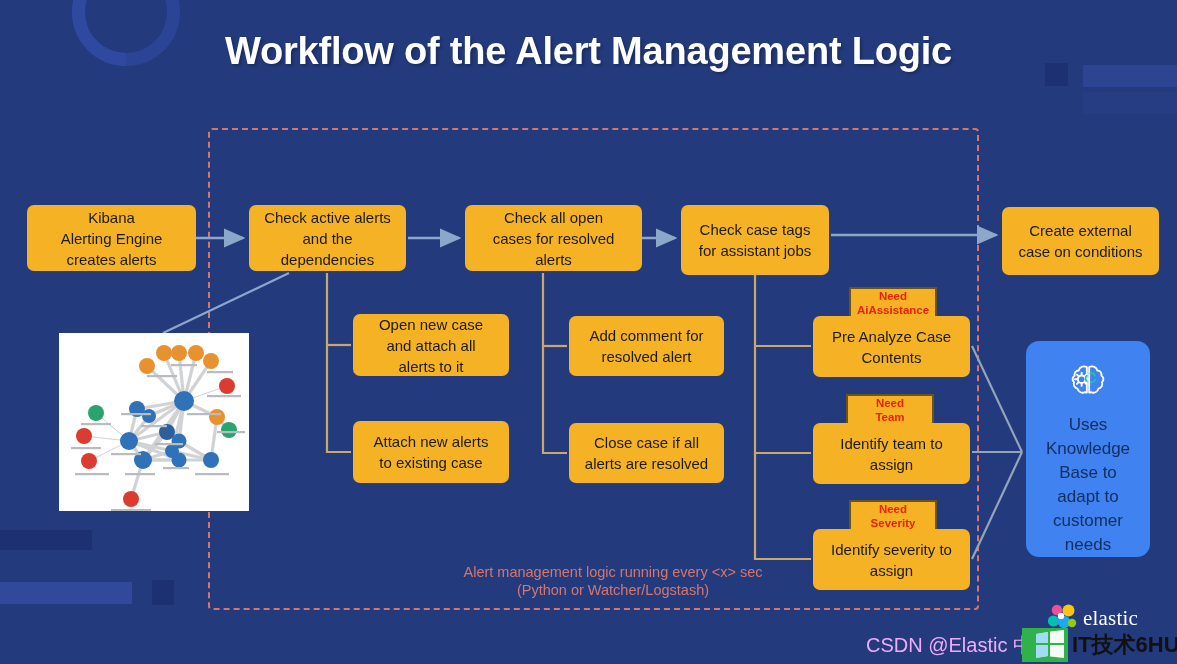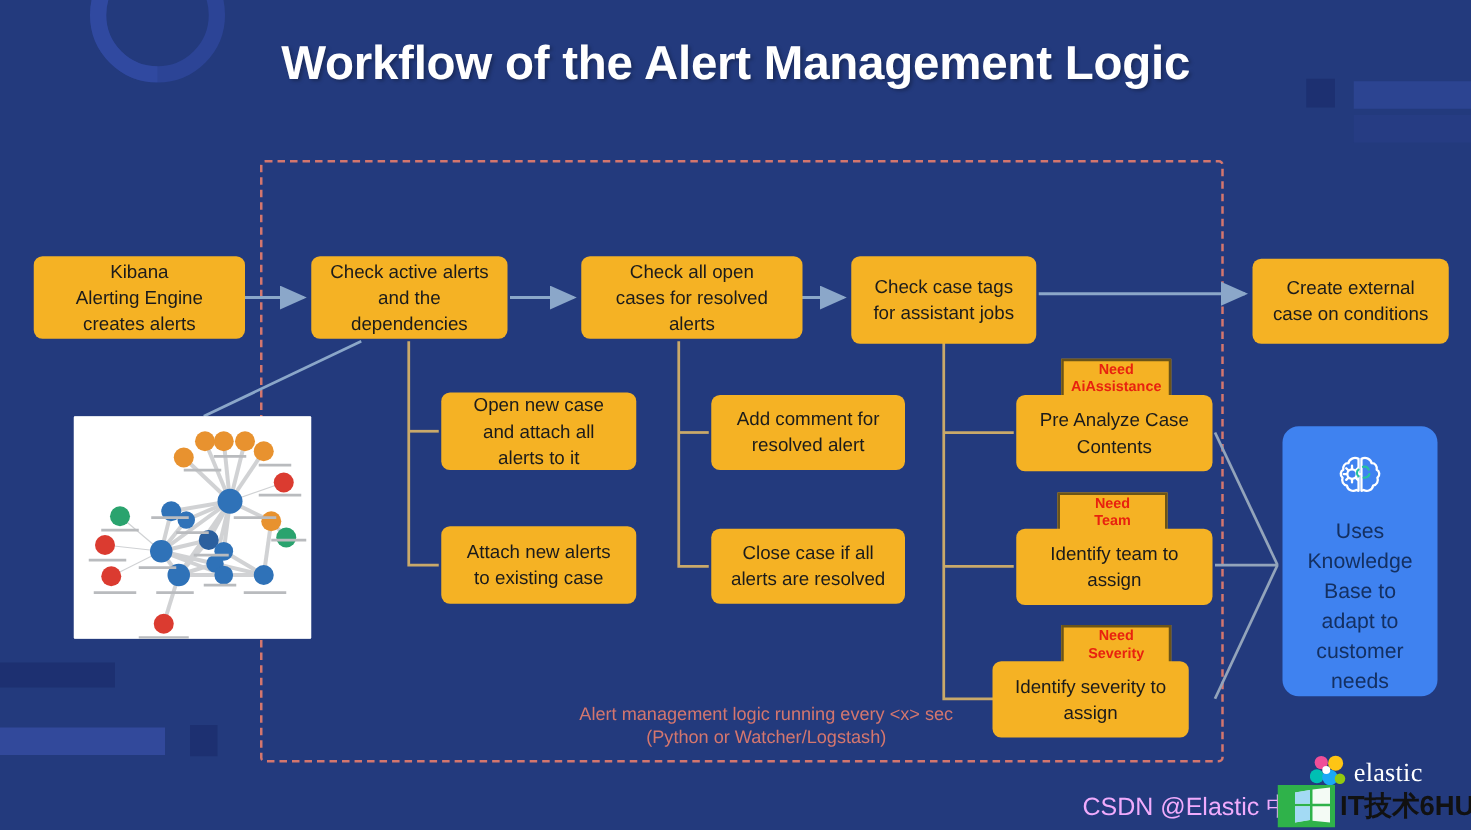--- a/index.html
+++ b/index.html
@@ -67,21 +67,21 @@
   #box-check-tags{left:681px;top:205px;width:148px;height:70px;}
   #box-create-external{left:1002px;top:207px;width:157px;height:68px;}
   
   #box-open-new{left:353px;top:314px;width:156px;height:62px;}
   #box-attach-new{left:353px;top:421px;width:156px;height:62px;}
   #box-add-comment{left:569px;top:316px;width:155px;height:60px;}
   #box-close-case{left:569px;top:423px;width:155px;height:60px;}
   
   #box-pre-analyze{left:813px;top:316px;width:157px;height:61px;}
   #box-identify-team{left:813px;top:423px;width:157px;height:61px;}
-  #box-identify-sev{left:794px;top:529px;width:157px;height:61px;}
+  #box-identify-sev{left:813px;top:529px;width:157px;height:61px;}
   
   #badge-ai{left:849px;top:287px;width:88px;height:33px;}
   #badge-team{left:846px;top:394px;width:88px;height:33px;}
   #badge-sev{left:849px;top:500px;width:88px;height:33px;}
 
   
   #kb-card{
     position:absolute;left:1026px;top:315px;width:124px;height:216px;
     background:#3f82f0;border-radius:13px;display:flex;flex-direction:column;
     align-items:center;padding-top:22px;box-sizing:border-box;margin-top:26px;

